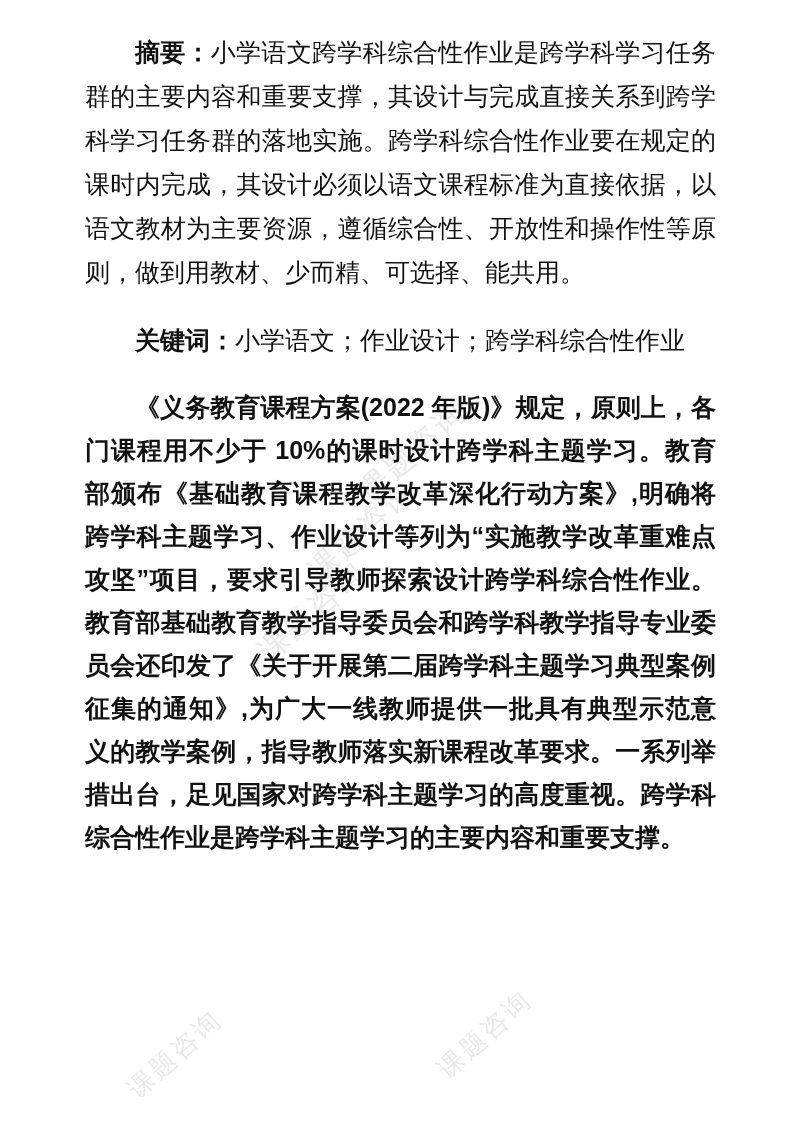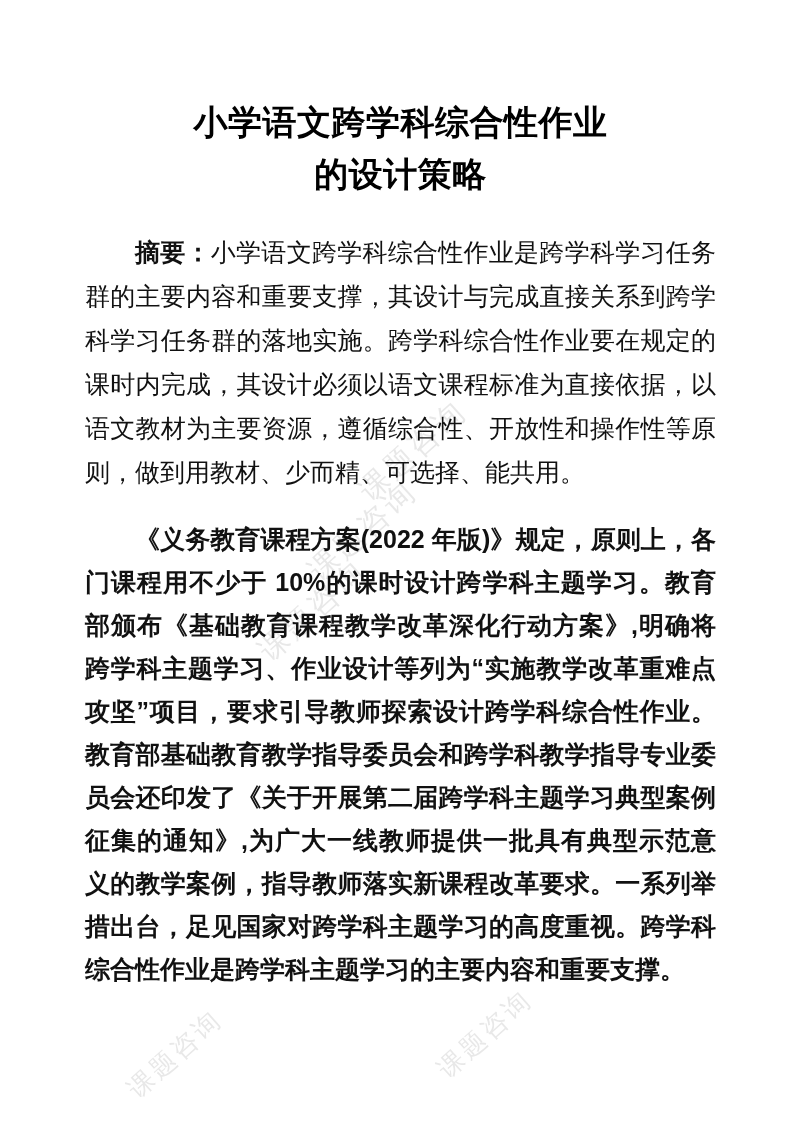--- a/index.html
+++ b/index.html
@@ -101,28 +101,27 @@
   <div id="watermark-layer">
     <span class="watermark-text wm-a">课题咨询</span>
     <span class="watermark-text wm-b">课题咨询</span>
     <span class="watermark-text wm-c">课题咨询</span>
     <span class="watermark-text wm-d">课题咨询</span>
     <span class="watermark-text wm-e">课题咨询</span>
   </div>
 
   <div id="content">
 
-    <h1 id="doc-title">
-      <span class="tline">小学语文跨学科综合性作业</span>
-      <span class="tline">的设计策略</span>
-    </h1>
 
     <section id="abstract-block">
       <p class="para para-indent"><span class="lead">摘要：</span><span>小学语文跨学科综合性作业是跨学科学习任务群的主要内容和重要支撑，其设计与完成直接关系到跨学科学习任务群的落地实施。跨学科综合性作业要在规定的课时内完成，其设计必须以语文课程标准为直接依据，以语文教材为主要资源，遵循综合性、开放性和操作性等原则，做到用教材、少而精、可选择、能共用。</span></p>
     </section>
 
+    <section id="keywords-block">
+      <p class="para para-indent"><span class="lead">关键词：</span><span>小学语文；作业设计；跨学科综合性作业</span></p>
+    </section>
 
     <section id="body-block">
       <p class="para para-indent">《义务教育课程方案(2022 年版)》规定，原则上，各门课程用不少于 10%的课时设计跨学科主题学习。教育部颁布《基础教育课程教学改革深化行动方案》,明确将跨学科主题学习、作业设计等列为“实施教学改革重难点攻坚”项目，要求引导教师探索设计跨学科综合性作业。教育部基础教育教学指导委员会和跨学科教学指导专业委员会还印发了《关于开展第二届跨学科主题学习典型案例征集的通知》,为广大一线教师提供一批具有典型示范意义的教学案例，指导教师落实新课程改革要求。一系列举措出台，足见国家对跨学科主题学习的高度重视。跨学科综合性作业是跨学科主题学习的主要内容和重要支撑。</p>
     </section>
 
   </div>
 </div>
 
 </body></html>

